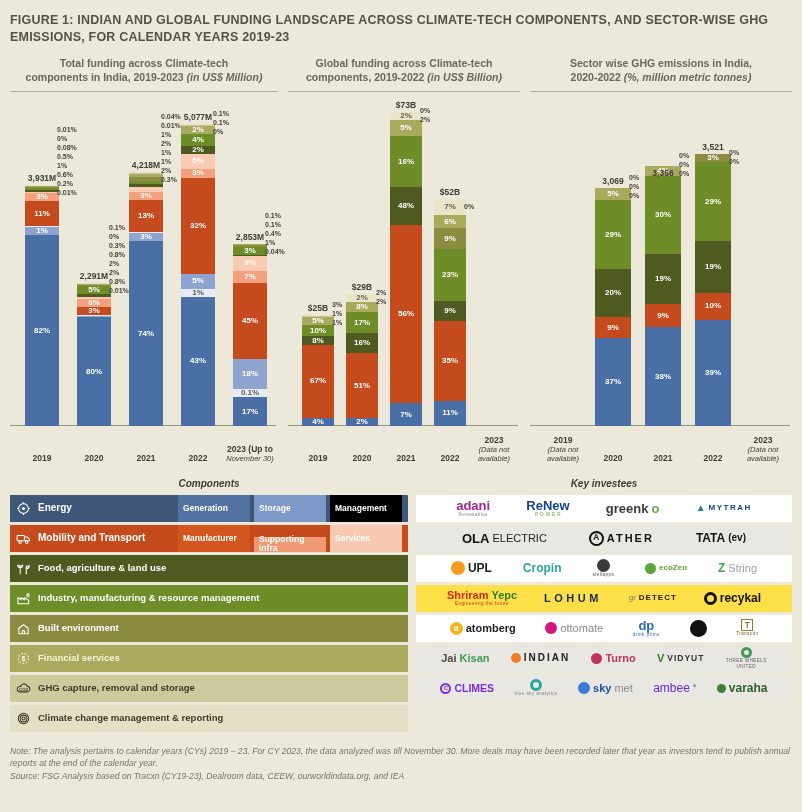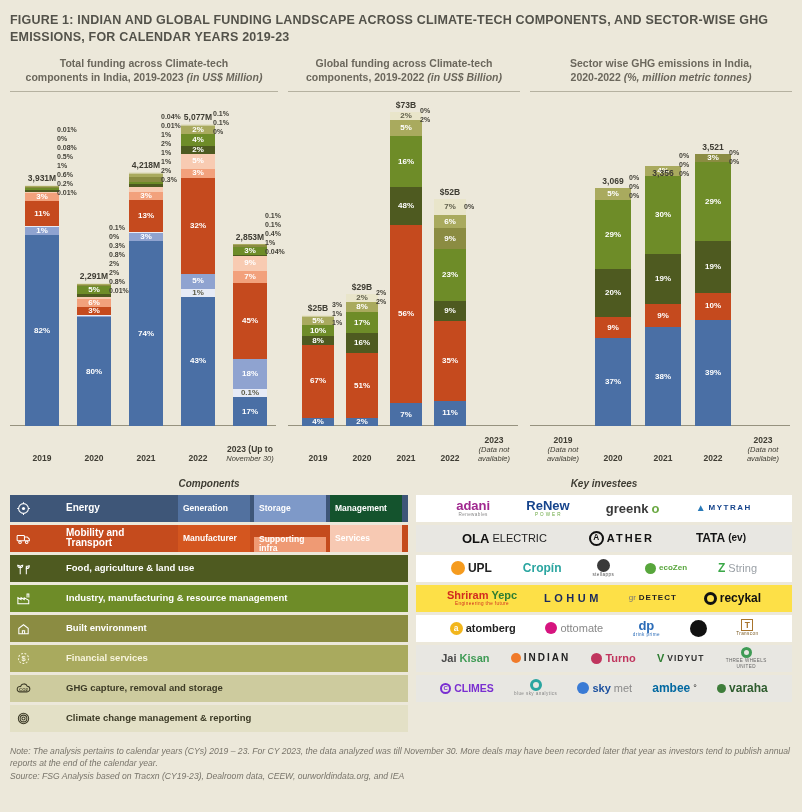--- a/index.html
+++ b/index.html
@@ -19,21 +19,21 @@
   .seg span { font-size:8px; font-weight:bold; line-height:1; }
   .total { position:absolute; text-align:center; font-size:8.5px; font-weight:bold; color:#3e3c33; }
   .callouts { position:absolute; font-size:7px; font-weight:bold; color:#45433a; line-height:9px; white-space:nowrap; }
   .ylab { position:absolute; bottom:3px; text-align:center; color:#3e3c33; }
   .ylab .y1 { font-size:8.5px; font-weight:bold; }
   .ylab .y2 { font-size:7.5px; font-style:italic; line-height:1.2; }
   .bottom { display:flex; gap:8px; margin-top:12px; }
   .sec-title { text-align:center; font-size:10px; font-weight:bold; font-style:italic; color:#3e3c33; margin-bottom:6px; }
   .comp-col { width:398px; }
   .inv-col { width:376px; }
-  .crow { display:flex; align-items:center; height:27px; margin-bottom:3px; padding:0 6px;gap:28px; }
+  .crow { display:flex; align-items:center; height:27px; margin-bottom:3px; padding:0 6px; }
   .crow .ic { flex:0 0 22px; display:flex; align-items:center; }
   .crow .lbl { font-weight:bold; line-height:1.05; }
   .crow .chips { display:flex; height:100%; align-items:stretch; }
   .chip { width:72px; margin-left:4px; display:flex; align-items:center; padding:2px 5px;
           font-size:8.5px; font-weight:bold; color:#fff; line-height:1.05; }
   .irow { display:flex; align-items:center; justify-content:space-evenly; height:27px; margin-bottom:3px; padding:0 4px; }
   .logo { display:inline-flex; flex-direction:column; align-items:center; line-height:1; }
   .logo-main { display:inline-flex; align-items:center; gap:3px; }
   .logo .cap { margin-top:1px; letter-spacing:.4px; }
   .note { width:780px; font-size:8.6px; font-style:italic; color:#78746a; line-height:1.45; }
@@ -474,21 +474,21 @@
               <svg width="15" height="15" viewBox="0 0 16 16" fill="none" stroke="currentColor" stroke-width="1.1">
                 <circle cx="8" cy="8" r="5.2"></circle>
                 <circle cx="8" cy="8" r="1.7" fill="currentColor" stroke="none"></circle>
                 <path d="M8 1.2v1.8M8 13v1.8M1.2 8h1.8M13 8h1.8"></path>
               </svg>
             </span>
             <span class="lbl" style="font-size: 10px; width: 140px;">Energy</span>
             <span class="chips" style="flex: 1 1 0%; justify-content: flex-end;">
               <span class="chip" style="background: rgb(82, 113, 159);">Generation</span>
               <span class="chip" style="background: rgb(126, 153, 200);">Storage</span>
-              <span class="chip" style="background: #14532d;">Management</span>
+              <span class="chip" style="background: #000000;">Management</span>
             </span>
           </div>
           <div class="crow" style="background: rgb(197, 75, 29); color: rgb(255, 255, 255);">
             <span class="ic">
               <svg width="15" height="15" viewBox="0 0 16 16" fill="none" stroke="currentColor" stroke-width="1.1">
                 <rect x="1.2" y="4.8" width="7.8" height="5.6" rx="0.8"></rect>
                 <path d="M9 6.4h3l2.2 2.2v1.8H9"></path>
                 <circle cx="4.3" cy="12" r="1.4"></circle>
                 <circle cx="11.4" cy="12" r="1.4"></circle>
               </svg>
@@ -745,21 +745,21 @@
             </span>
             <span class="logo">
               <span class="logo-main">
                 <span style="display: inline-flex; align-items: center; justify-content: center; width: 12px; height: 12px; font-weight: bold; background: rgb(58, 123, 213); border-radius: 50%;"></span>
                 <span style="color: rgb(27, 79, 158); font-size: 11px; font-weight: bold;">sky</span>
                 <span style="color: rgb(138, 138, 138); font-size: 11px;">met</span>
               </span>
             </span>
             <span class="logo">
               <span class="logo-main">
-                <span style="color: #0369a1; font-size: 12px; font-weight: bold;">ambee</span>
+                <span style="color: #6d28d9; font-size: 12px; font-weight: normal;">ambee</span>
                 <span style="color: rgb(29, 29, 29); font-size: 9px;">°</span>
               </span>
             </span>
             <span class="logo">
               <span class="logo-main">
                 <span style="display: inline-flex; align-items: center; justify-content: center; width: 9px; height: 9px; font-weight: bold; background: rgb(62, 125, 58); border-radius: 50%;"></span>
                 <span style="color: rgb(46, 92, 46); font-size: 12px; font-weight: bold;">varaha</span>
               </span>
             </span>
           </div>

